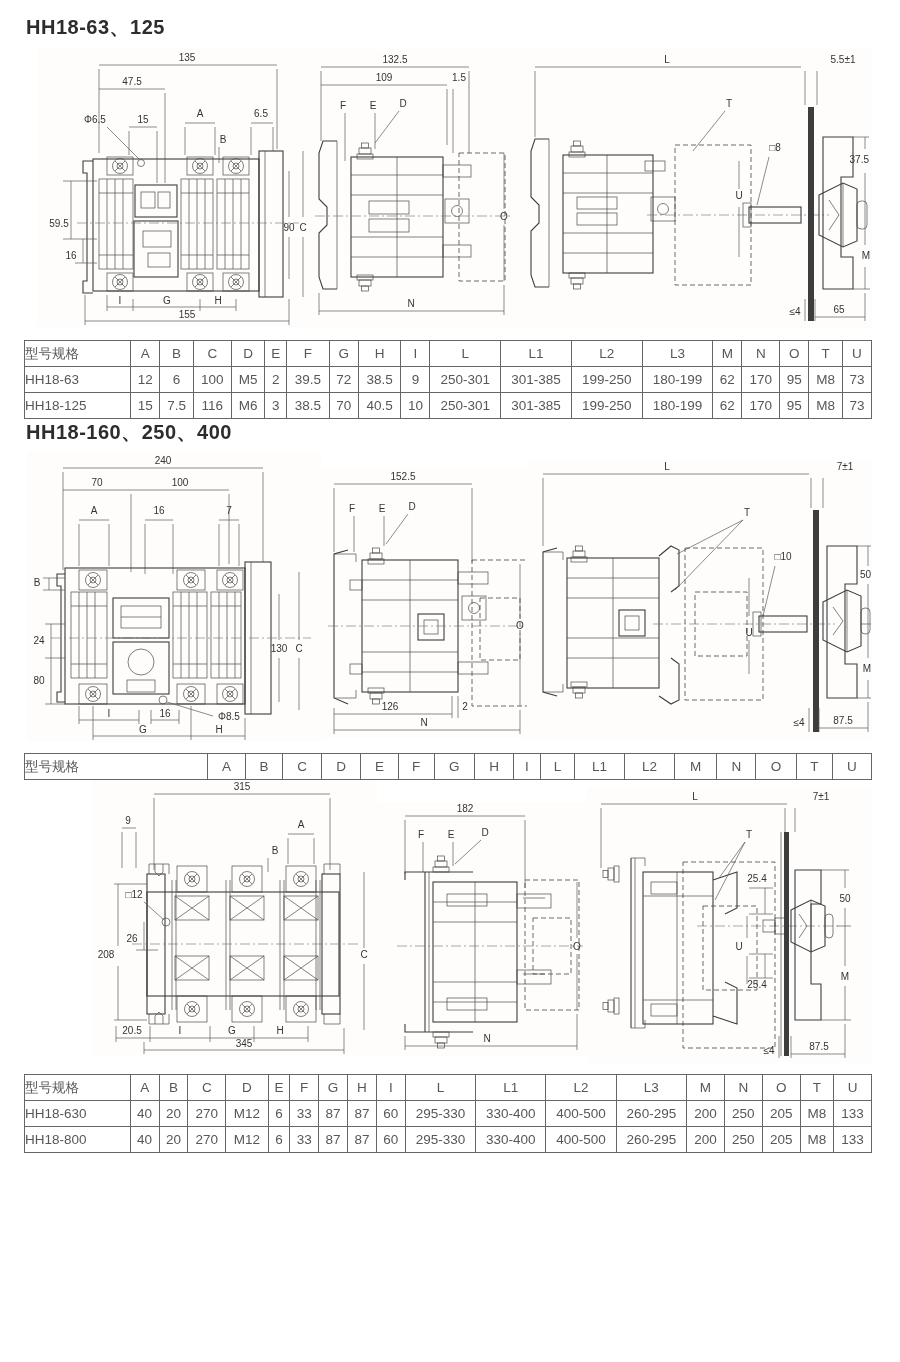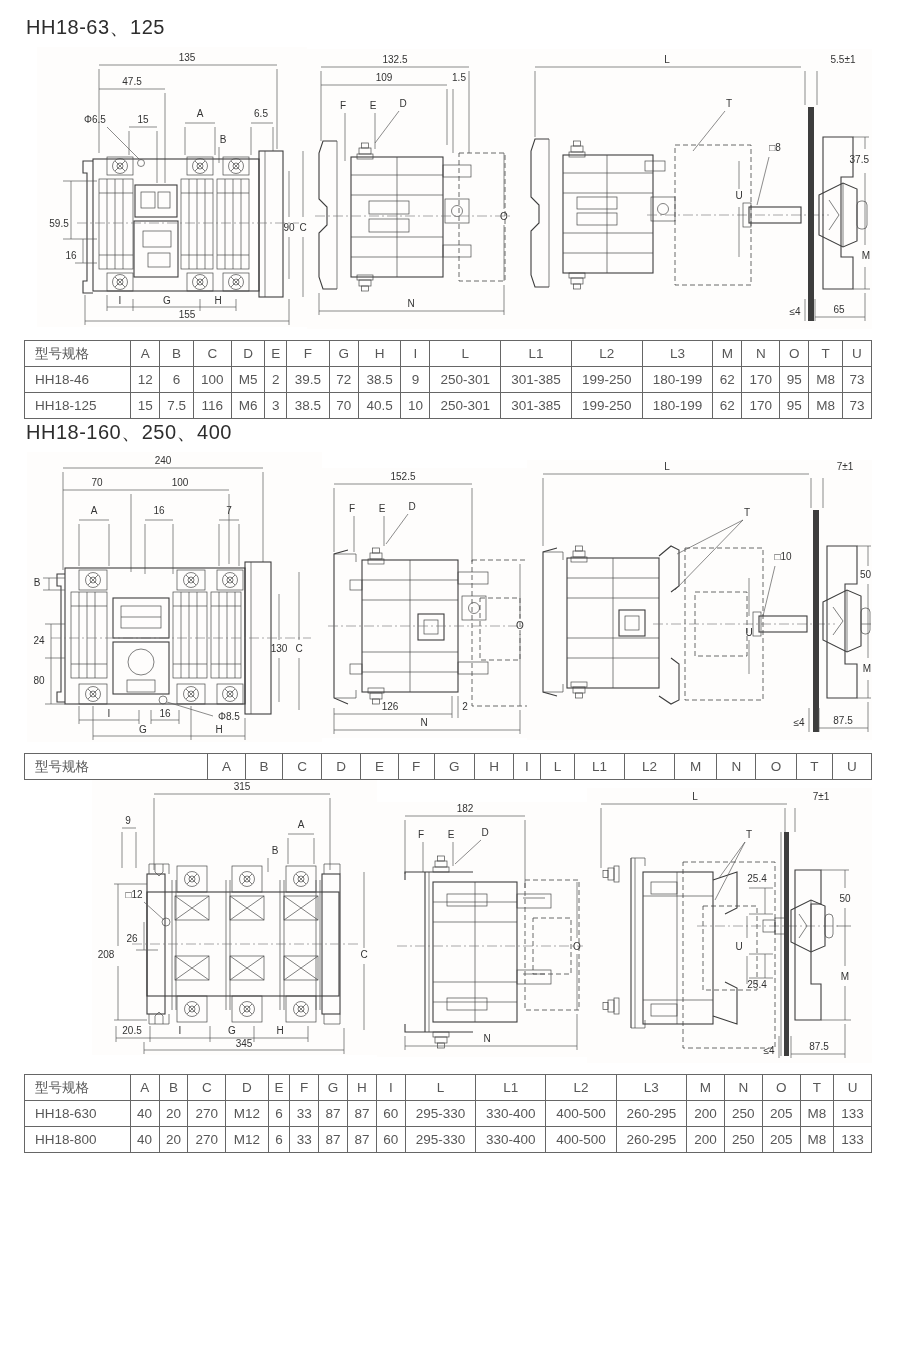--- a/index.html
+++ b/index.html
@@ -4,21 +4,21 @@
 <style>
   * { margin:0; padding:0; box-sizing:border-box; }
   html,body { background:#ffffff; }
   body {
     width:900px; height:1362px; overflow:hidden;
     font-family:"Liberation Sans", sans-serif;
     color:#3c3c3c;
     padding:14px 28px 10px 24px;
   }
   h2.sec-heading {
-    font-size:20px; font-weight:400; color:#2d2d2d;
+    font-size:20px; font-weight:700; color:#2d2d2d;
     letter-spacing:0.5px; margin:0 0 6px 2px;
   }
   .section { margin-top:0; }
   .section + .section { }
   .drawings {
     display:flex; justify-content:flex-end; align-items:flex-start;
     width:100%;
   }
   svg.drawing { background:#fefdfc; flex:none; }
   
@@ -37,21 +37,21 @@
     width:100%; border-collapse:collapse; margin-top:11px;
     table-layout:auto;
   }
   table.dims th, table.dims td {
     border:1px solid #666666; text-align:center;
     font-size:13.5px; font-weight:400; color:#575757;
     padding:3px 4px; height:26px; white-space:nowrap;
     background:#ffffff;
   }
   table.dims th:first-child, table.dims td:first-child {
-    text-align:left; padding-left:10px; min-width:88px;
+    text-align:left; padding-left:0; min-width:88px;
   }
 </style>
 </head>
 <body>
 
 <svg width="0" height="0" style="position:absolute">
   <defs>
     <g id="screw">
       <circle r="7.5" class="ln2"></circle>
       <circle r="3" class="ln2"></circle>
@@ -294,21 +294,21 @@
           <th>L3</th>
           <th>M</th>
           <th>N</th>
           <th>O</th>
           <th>T</th>
           <th>U</th>
         </tr>
       </thead>
       <tbody>
         <tr>
-          <td>HH18-46</td>
+          <td>HH18-63</td>
           <td>12</td>
           <td>6</td>
           <td>100</td>
           <td>M5</td>
           <td>2</td>
           <td>39.5</td>
           <td>72</td>
           <td>38.5</td>
           <td>9</td>
           <td>250-301</td>

